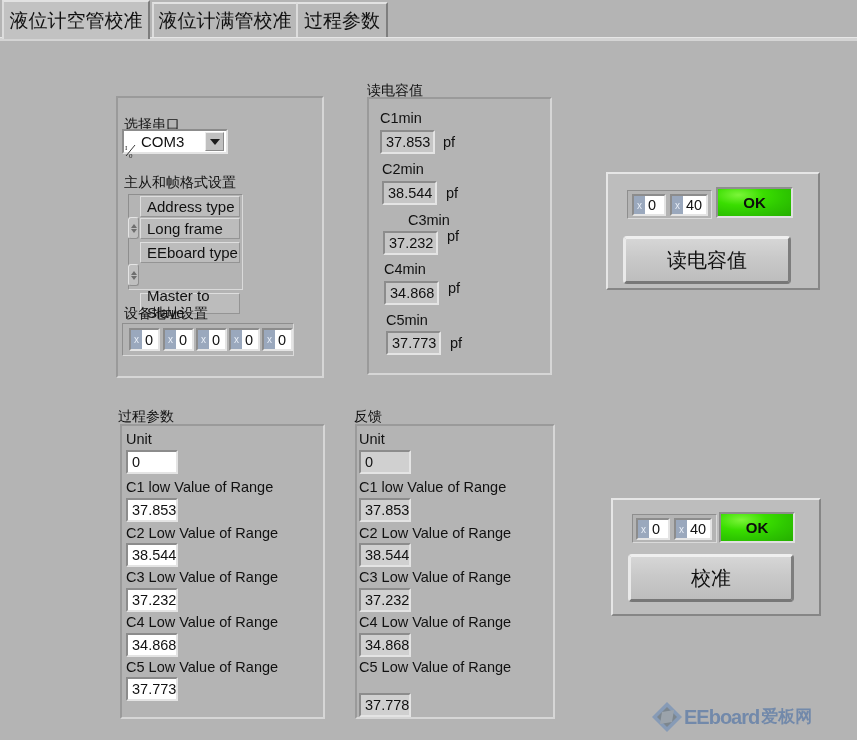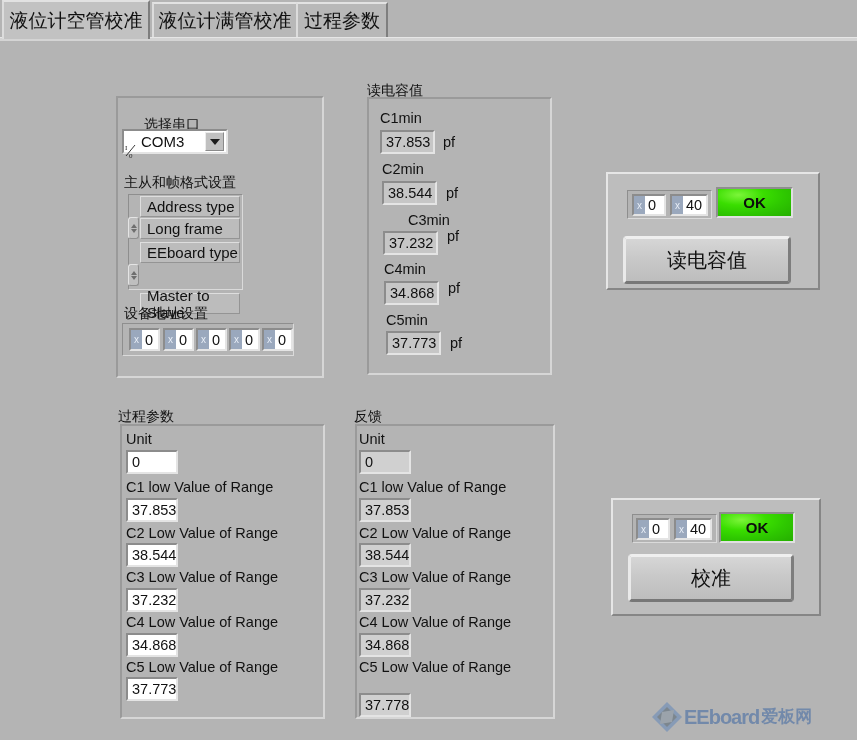--- a/index.html
+++ b/index.html
@@ -320,21 +320,21 @@
 <div class="tabbar">
   <div class="tabbar-underline"></div>
   <div class="tab active" id="tab0">液位计空管校准</div>
   <div class="tab" id="tab1">液位计满管校准</div>
   <div class="tab" id="tab2">过程参数</div>
 </div>
 
 <div class="groupbox" style="left:116px; top:96px; width:208px; height:282px;">
 </div>
 
-<div class="panel-label" style="left:124px; top:116px;margin-left:20px;">选择串口</div>
+<div class="panel-label" style="left:124px; top:116px;">选择串口</div>
 
 <div class="combo" style="left:122px; top:129px; width:106px; height:25px;">
   <div class="io-glyph">
     <svg class="slash" viewBox="0 0 12 14" xmlns="http://www.w3.org/2000/svg">
       <text x="0" y="6" font-size="7" font-family="Liberation Serif, serif" fill="#222">I</text>
       <line x1="1" y1="12" x2="10" y2="1" stroke="#222" stroke-width="0.9"></line>
       <text x="4" y="14" font-size="7" font-family="Liberation Serif, serif" fill="#222">0</text>
     </svg>
   </div>
   <div class="combo-val">COM3</div>

